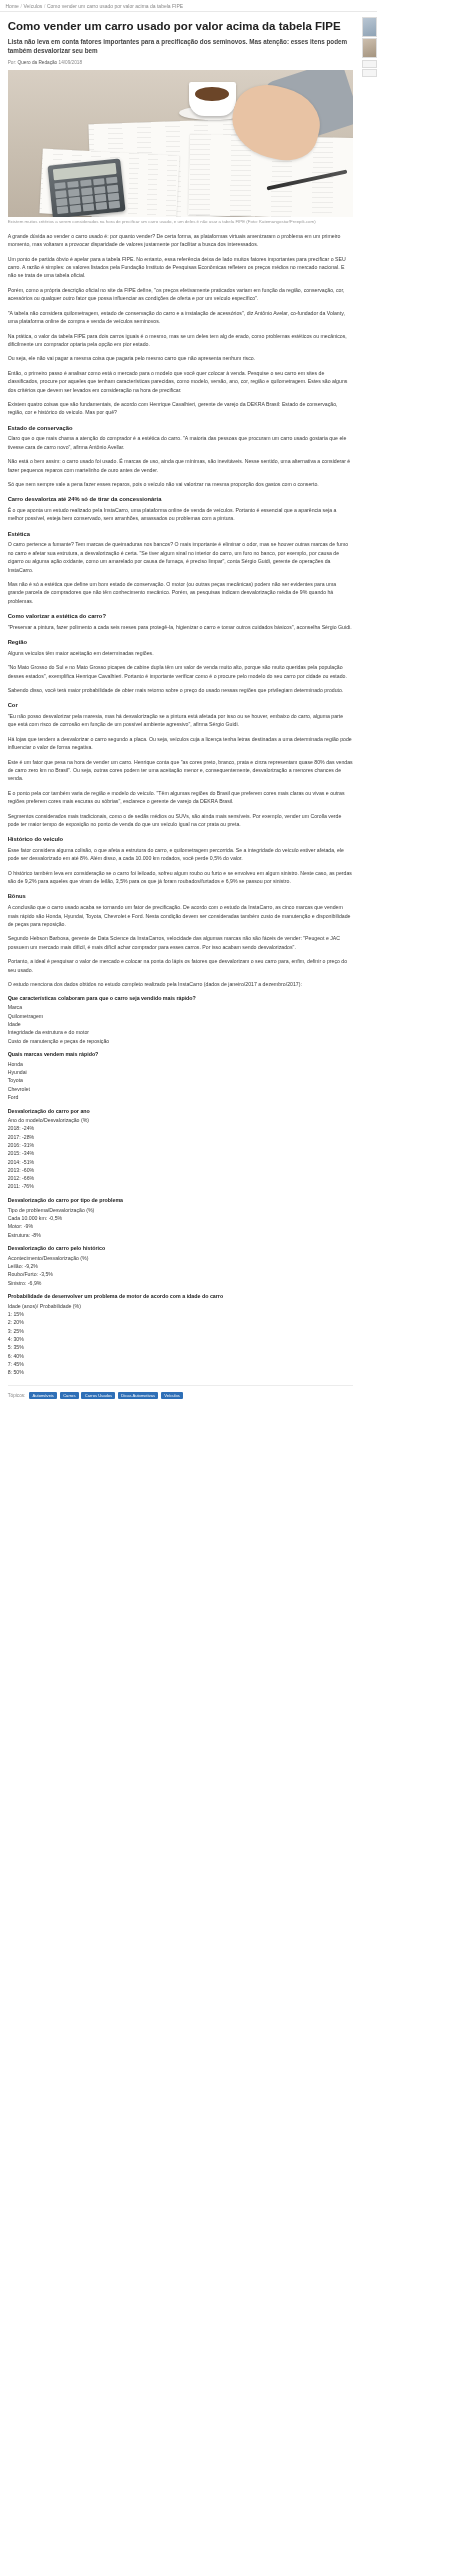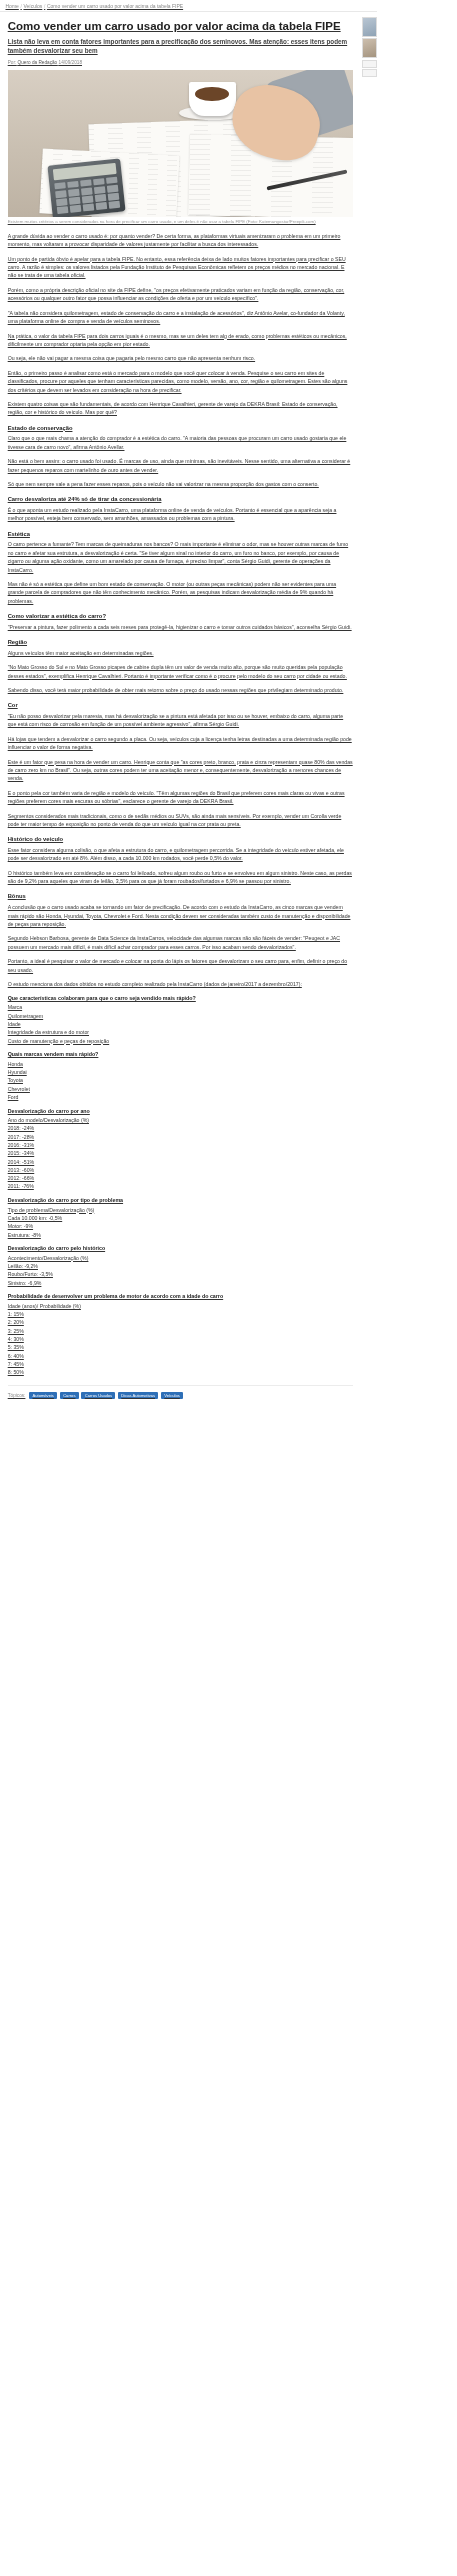--- a/index.html
+++ b/index.html
@@ -5,21 +5,21 @@
 <style>
   * { box-sizing: border-box; }
   html, body {
     margin: 0; padding: 0;
     background: #ffffff;
     font-family: "Liberation Sans", sans-serif;
     color: #333;
   }
   body { width: 457px; }
 
-  .page { position: relative; width: 377px; text-decoration: underline; }
+  .page { position: relative; width: 377px; }
 
   
   .breadcrumb-bar {
     padding: 3.3px 5.5px 2.2px 5.5px;
     font-size: 5px;
     color: #888;
     border-bottom: 0.5px solid #e8e8e8;
     background: #fff;
   }
   .breadcrumb-bar a { color: #888; text-decoration: none; }

